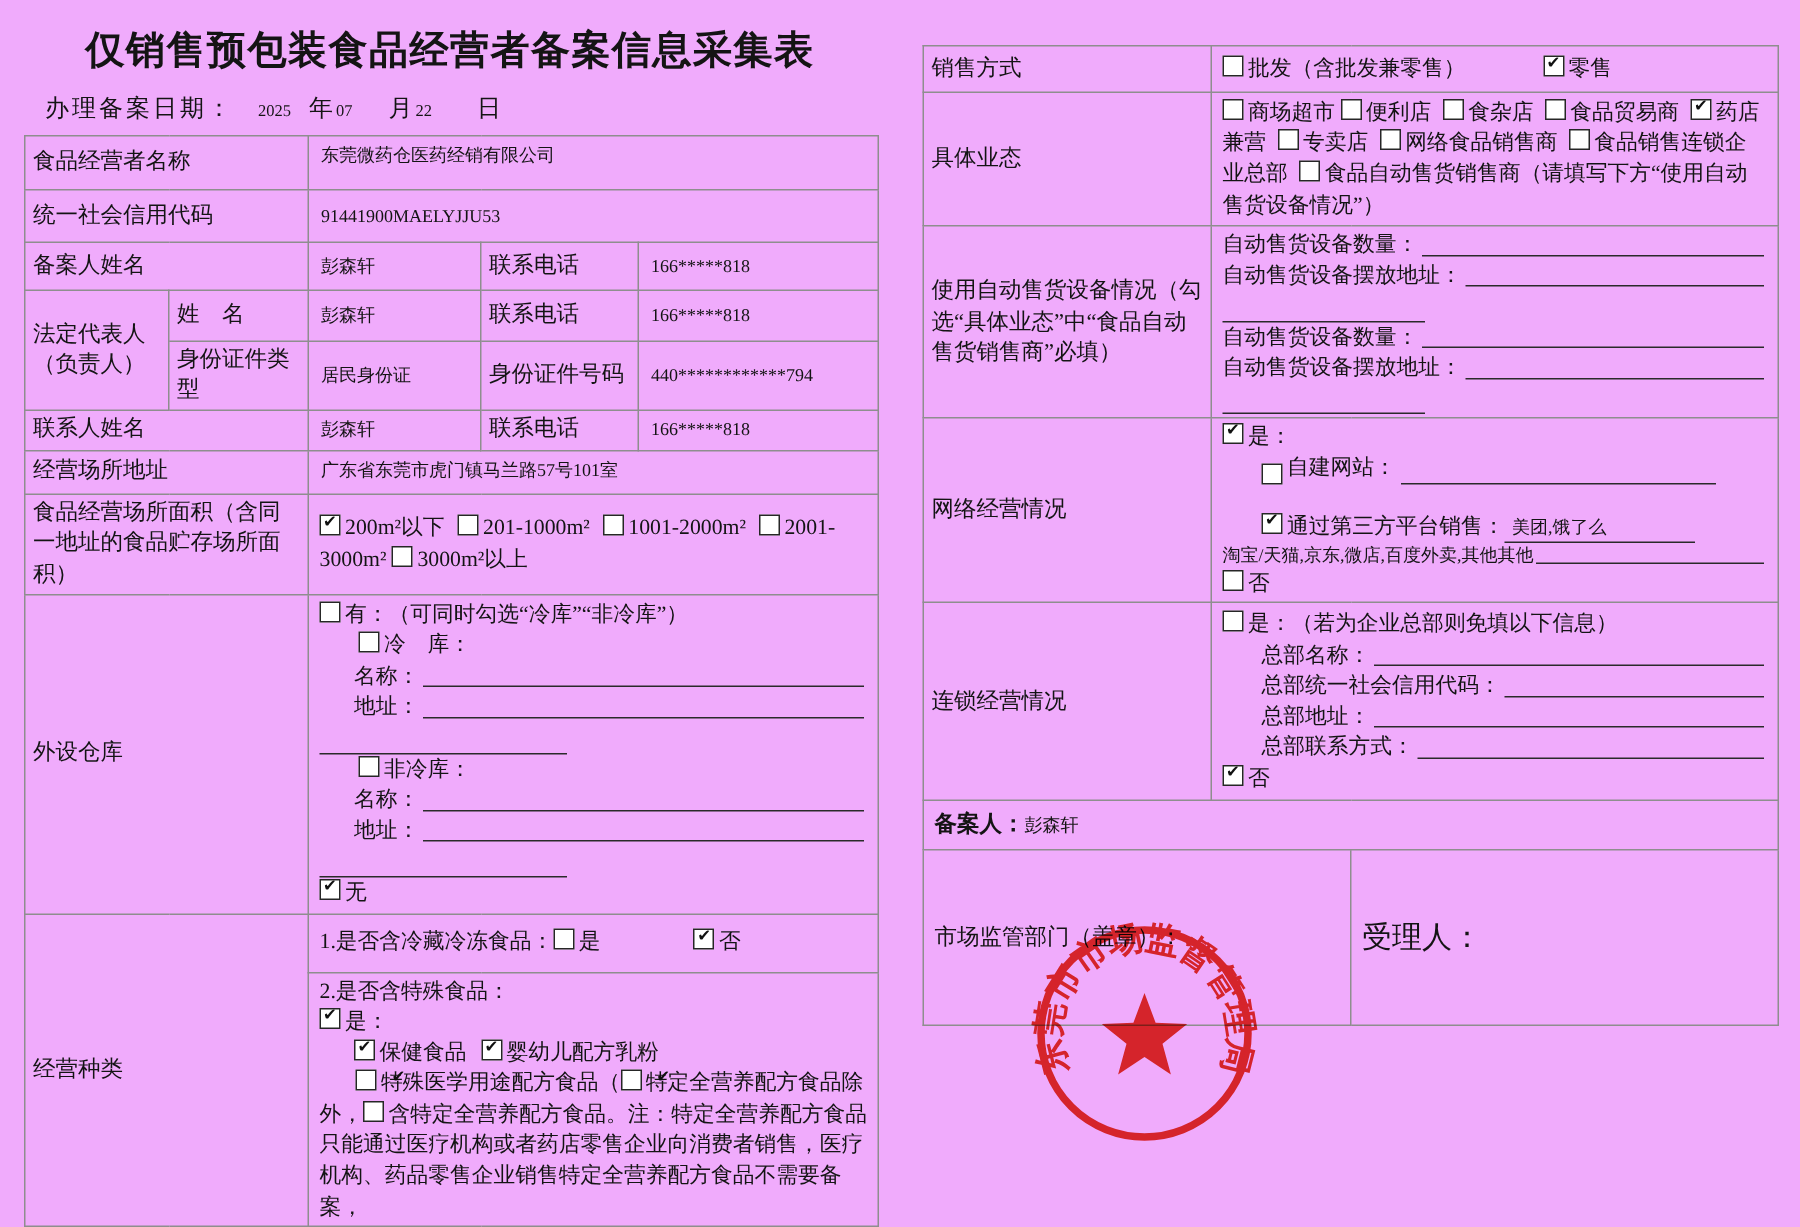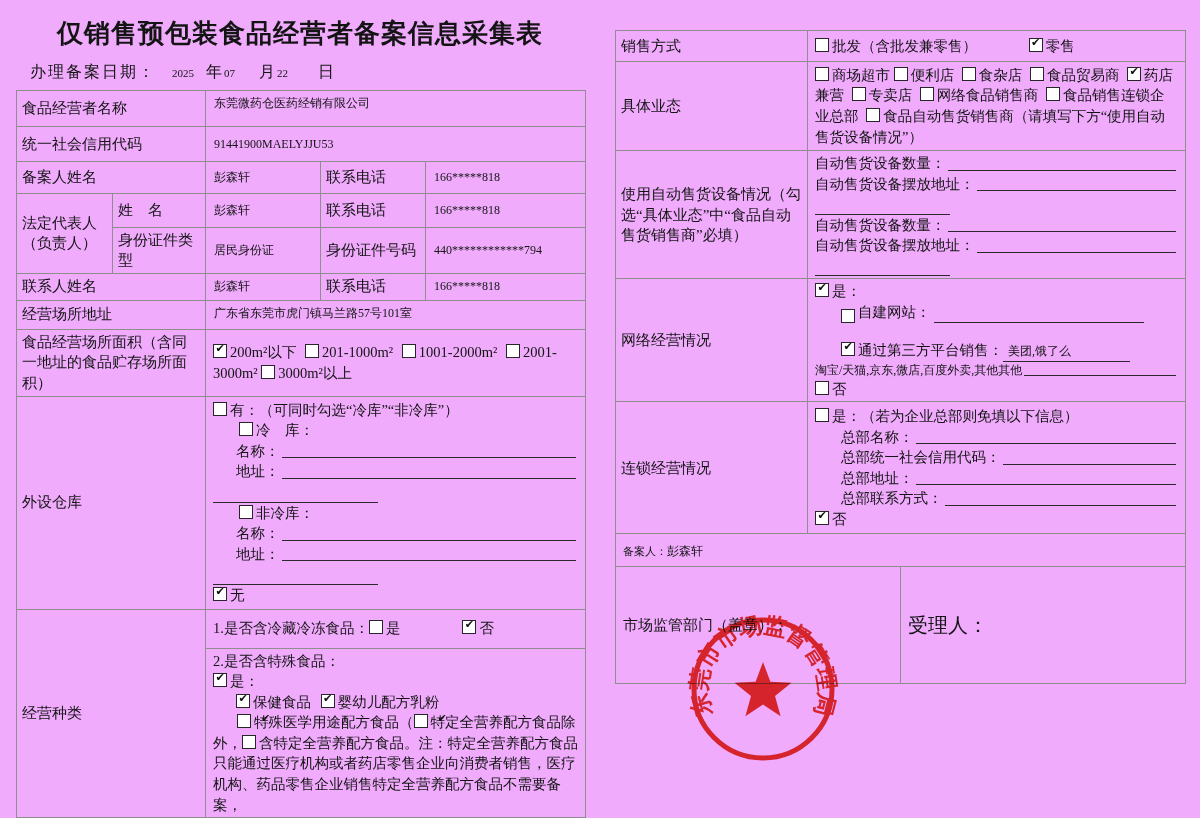--- a/index.html
+++ b/index.html
@@ -264,21 +264,21 @@
         <div class="line ind1">
               <span class="t">总部联系方式：</span>
               <span class="grow"></span>
             </div>
         <div><span class="cb checked"></span><span>否</span></div>
       </td>
     </tr>
 
     <tr style="height:33px">
       <td class="chk" colspan="3">
-        <span style="font-size:11px;font-weight:normal">备案人：</span><span class="small-label">彭森轩</span>
+        <span style="font-size:15px;font-weight:bold">备案人：</span><span class="small-label">彭森轩</span>
       </td>
     </tr>
 
     <tr style="height:117px">
       <td class="chk vtop" colspan="2">
         <span style="font-size:15px">市场监管部门（盖章）：</span>
       </td>
       <td class="chk vtop">
         <span style="font-size:20px">受理人：</span>
       </td>

